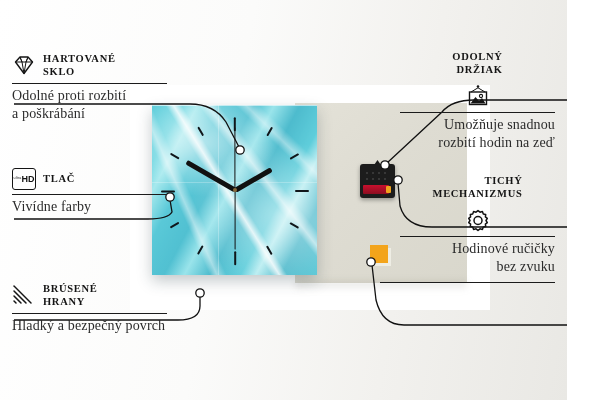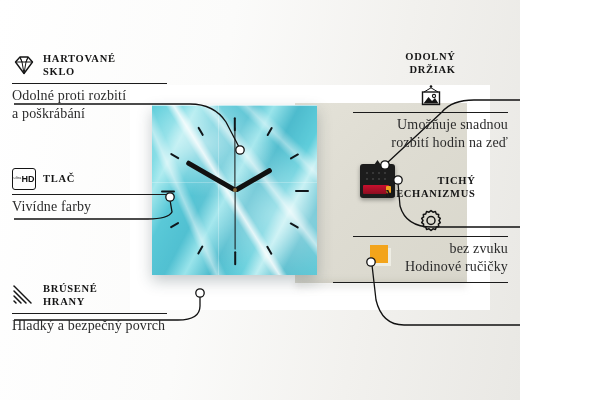--- a/index.html
+++ b/index.html
@@ -4,21 +4,21 @@
 <style>
   * { box-sizing: border-box; margin: 0; padding: 0; }
   html, body {
     width: 600px; height: 400px;
     overflow: hidden;
     background: #ffffff;
     font-family: "Liberation Serif", serif;
   }
   #stage {
     position: relative;
-    width: 520px; height: 400px;
+    width: 567px; height: 400px;
     background: linear-gradient(100deg,#ffffff 0%,#fbfbfa 40%,#f2f1ee 70%,#e9e8e4 100%);
     overflow: hidden;
   }
 
   
   .photo-panel {
     position: absolute;
     left: 130px; top: 85px;
     width: 360px; height: 225px;
     background: #ffffff;
@@ -257,22 +257,22 @@
       <svg class="ic" viewBox="0 0 24 24">
         <path d="M12 2.6 L14 4.2 L16.4 3.6 L17.3 5.9 L19.7 6.4 L19.4 8.9 L21.3 10.4 L20 12.5
                  L21.3 14.6 L19.4 16.1 L19.7 18.6 L17.3 19.1 L16.4 21.4 L14 20.8 L12 22.4
                  L10 20.8 L7.6 21.4 L6.7 19.1 L4.3 18.6 L4.6 16.1 L2.7 14.6 L4 12.5
                  L2.7 10.4 L4.6 8.9 L4.3 6.4 L6.7 5.9 L7.6 3.6 L10 4.2 Z" fill="none" stroke="#141414" stroke-width="1.5" stroke-linejoin="round"></path>
         <circle cx="12" cy="12.5" r="4" fill="none" stroke="#141414" stroke-width="1.5"></circle>
       </svg>
     </div>
     <div class="rule"></div>
     <div class="desc">
+      <div>Hodinové ručičky</div>
       <div>bez zvuku</div>
-      <div>Hodinové ručičky</div>
     </div>
   </div>
 
   <div class="feat right" style="top:278px;width:175px">
     <div class="rule"></div>
   </div>
 
 </div>
 
 </body></html>

